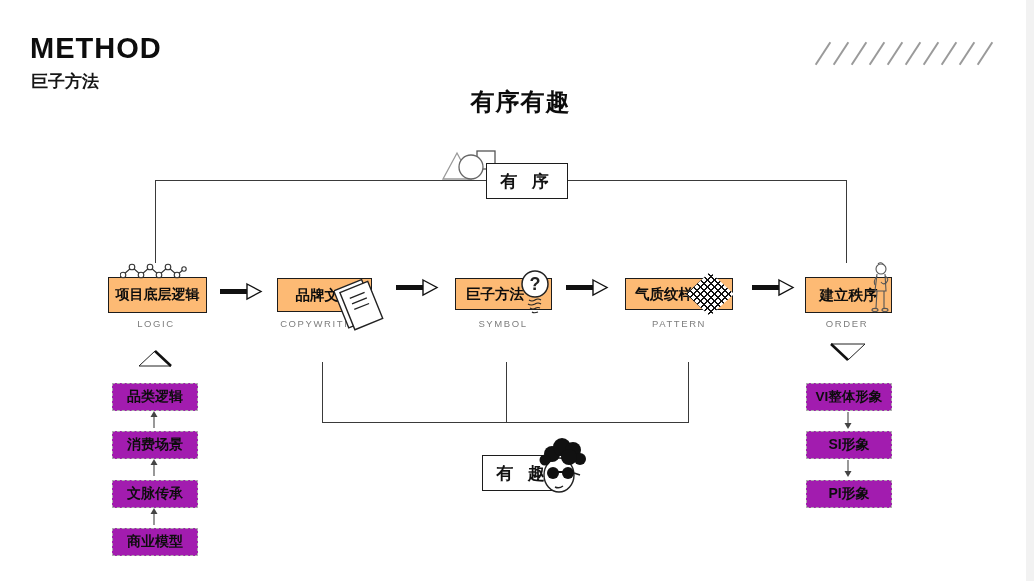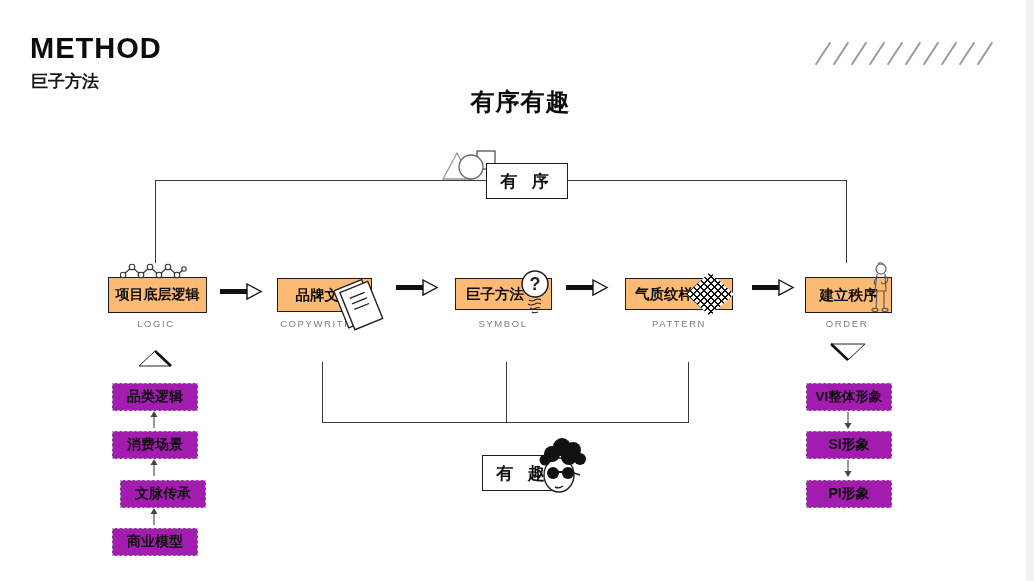--- a/index.html
+++ b/index.html
@@ -181,21 +181,21 @@
   <div class="abs dash-box" style="left:112px;top:383px;width:84px;height:26px;">品类逻辑</div>
   <svg class="abs" style="left:149px;top:411px;" width="10" height="18" viewBox="0 0 10 18">
     <line x1="5" y1="17" x2="5" y2="4" stroke="#444" stroke-width="1.1"></line>
       <polygon points="5,0 1.5,6 8.5,6" fill="#444"></polygon>
   </svg>
   <div class="abs dash-box" style="left:112px;top:431px;width:84px;height:26px;">消费场景</div>
   <svg class="abs" style="left:149px;top:459px;" width="10" height="18" viewBox="0 0 10 18">
     <line x1="5" y1="17" x2="5" y2="4" stroke="#444" stroke-width="1.1"></line>
       <polygon points="5,0 1.5,6 8.5,6" fill="#444"></polygon>
   </svg>
-  <div class="abs dash-box" style="left:120px;top:480px;width:84px;height:26px;">文脉传承</div>
+  <div class="abs dash-box" style="left:112px;top:480px;width:84px;height:26px;">文脉传承</div>
   <svg class="abs" style="left:149px;top:508px;" width="10" height="18" viewBox="0 0 10 18">
     <line x1="5" y1="17" x2="5" y2="4" stroke="#444" stroke-width="1.1"></line>
       <polygon points="5,0 1.5,6 8.5,6" fill="#444"></polygon>
   </svg>
   <div class="abs dash-box" style="left:112px;top:528px;width:84px;height:26px;">商业模型</div>
 
   <svg class="abs" style="left:829px;top:342px;" width="38" height="20" viewBox="0 0 38 20">
     <polygon points="2,2 36,2 19,18" fill="#fff" stroke="#222" stroke-width="1"></polygon>
     <line x1="2" y1="2" x2="19" y2="18" stroke="#111" stroke-width="2.6"></line>
   </svg>

